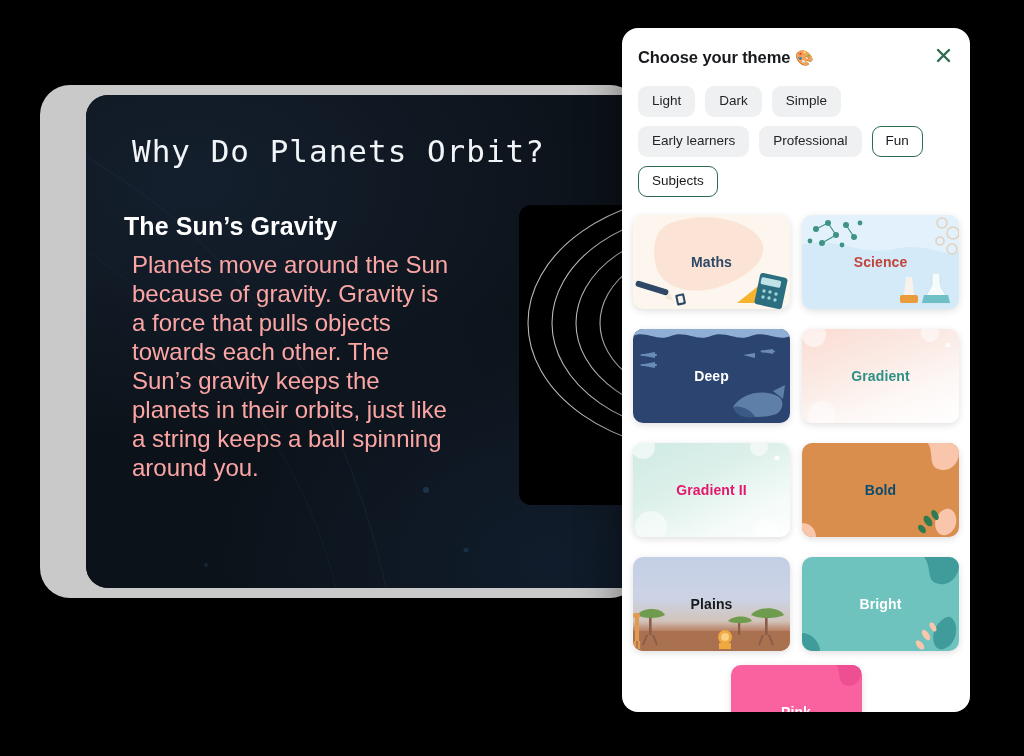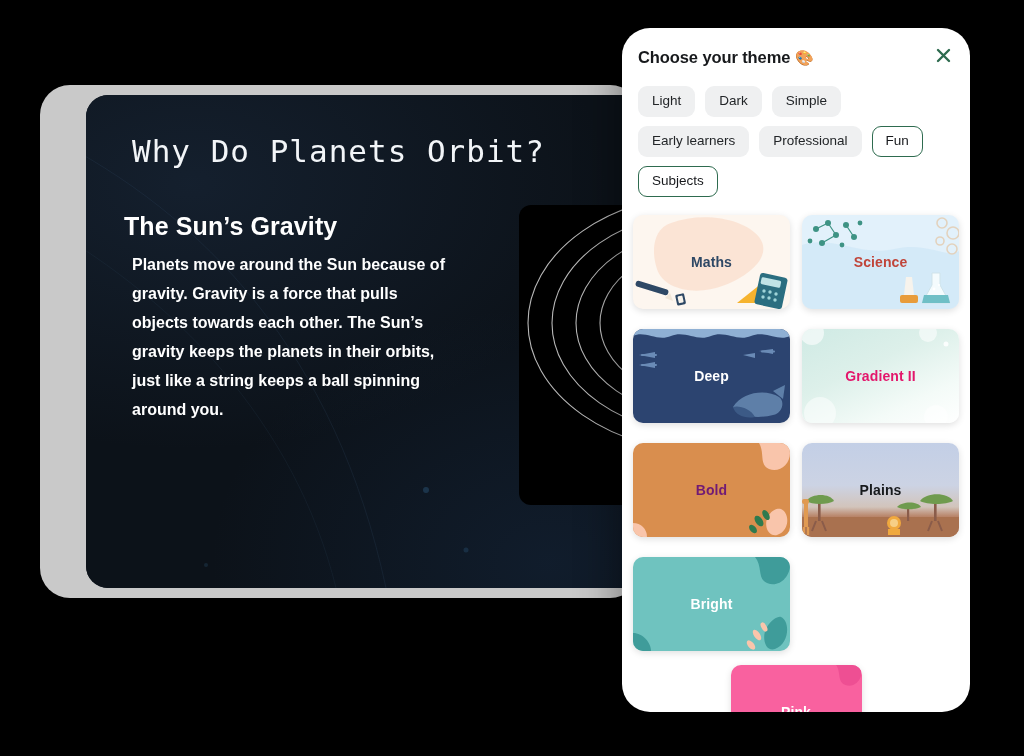--- a/index.html
+++ b/index.html
@@ -53,43 +53,43 @@
     left: 38px; top: 117px;
     font-size: 25px;
     font-weight: 700;
     color: #ffffff;
     letter-spacing: .1px;
   }
   .slide-body {
     position: absolute;
     left: 46px; top: 155px;
     width: 320px;
-    font-size: 16px;
+    font-size: 24px;
     line-height: 29px;
-    color: #ffffff;
-    font-weight: 700;
+    color: #fca5a5;
+    font-weight: 400;
   }
 
   
   .orbit-panel {
     position: absolute;
     left: 433px; top: 110px;
     width: 220px; height: 300px;
     background: #000000;
     border-radius: 12px;
     overflow: hidden;
   }
 
   
   .theme-panel {
     position: absolute;
     left: 622px; top: 28px;
     width: 348px; height: 684px;
     background: #ffffff;
-    border-radius: 28px;
+    border-radius: 16px;
     box-shadow: 0 14px 46px rgba(0,0,0,.45);
     overflow: hidden;
   }
   .panel-head {
     position: relative;
     padding: 20px 18px 0 16px;
   }
   .panel-title {
     font-size: 16.5px;
     font-weight: 700;
@@ -165,21 +165,21 @@
   .c-bold     { background: #d98e4e; }
   .c-plains   { background: linear-gradient(180deg,#c3cfe6 0%,#ccd3e4 45%,#d2c4bb 68%,#b9856a 78%,#a9714f 100%); }
   .c-bright   { background: #6fc3bf; }
   .c-pink     { background: #f9619f; }
 
   .t-maths    { color: #2e4865; }
   .t-science  { color: #c0453a; }
   .t-deep     { color: #ffffff; }
   .t-gradient { color: #2e8f84; }
   .t-gradient2{ color: #e3166b; }
-  .t-bold     { color: #701a75; }
+  .t-bold     { color: #0c4a6e; }
   .t-plains   { color: #171a1d; }
   .t-bright   { color: #ffffff; }
   .t-pink     { color: #ffffff; }
 </style>
 </head>
 <body>
 
 <div class="stage">
 
   <div class="slide-frame">
@@ -325,20 +325,29 @@
           </g>
           <g>
             <path d="M100 78 C110 62, 134 60, 146 68 C152 72, 150 84, 140 86 C124 90, 108 88, 100 78 Z" fill="#5e7fa8"></path>
             <path d="M100 78 C106 76, 118 80, 122 88 C112 90, 102 86, 100 78 Z" fill="#3c5a86"></path>
             <path d="M140 62 L152 56 L150 70 Z" fill="#5e7fa8"></path>
           </g>
         </svg>
         <span class="card-label t-deep">Deep</span>
       </div>
 
+      <div class="card c-gradient">
+        <svg class="card-art" viewBox="0 0 157 94">
+          <circle cx="12" cy="6" r="12" fill="#ffffff" opacity=".55"></circle>
+          <circle cx="128" cy="4" r="9" fill="#ffffff" opacity=".5"></circle>
+          <circle cx="146" cy="16" r="2.5" fill="#ffffff" opacity=".8"></circle>
+          <circle cx="20" cy="86" r="14" fill="#ffffff" opacity=".45"></circle>
+        </svg>
+        <span class="card-label t-gradient">Gradient</span>
+      </div>
 
       <div class="card c-gradient2">
         <svg class="card-art" viewBox="0 0 157 94">
           <circle cx="10" cy="4" r="12" fill="#ffffff" opacity=".6"></circle>
           <circle cx="126" cy="4" r="9" fill="#ffffff" opacity=".55"></circle>
           <circle cx="144" cy="15" r="2.5" fill="#ffffff" opacity=".85"></circle>
           <circle cx="18" cy="84" r="16" fill="#ffffff" opacity=".5"></circle>
           <circle cx="134" cy="88" r="12" fill="#ffffff" opacity=".5"></circle>
         </svg>
         <span class="card-label t-gradient2">Gradient II</span>

